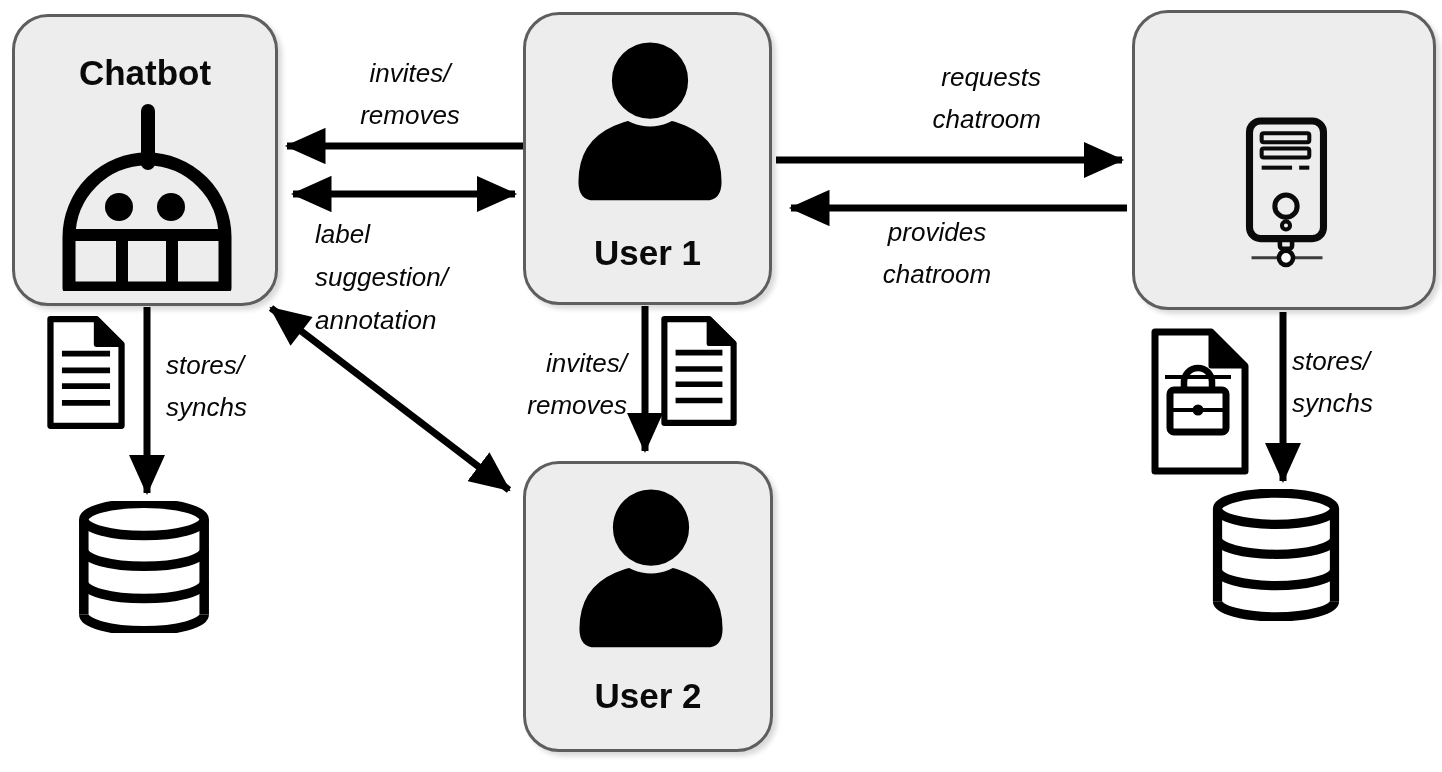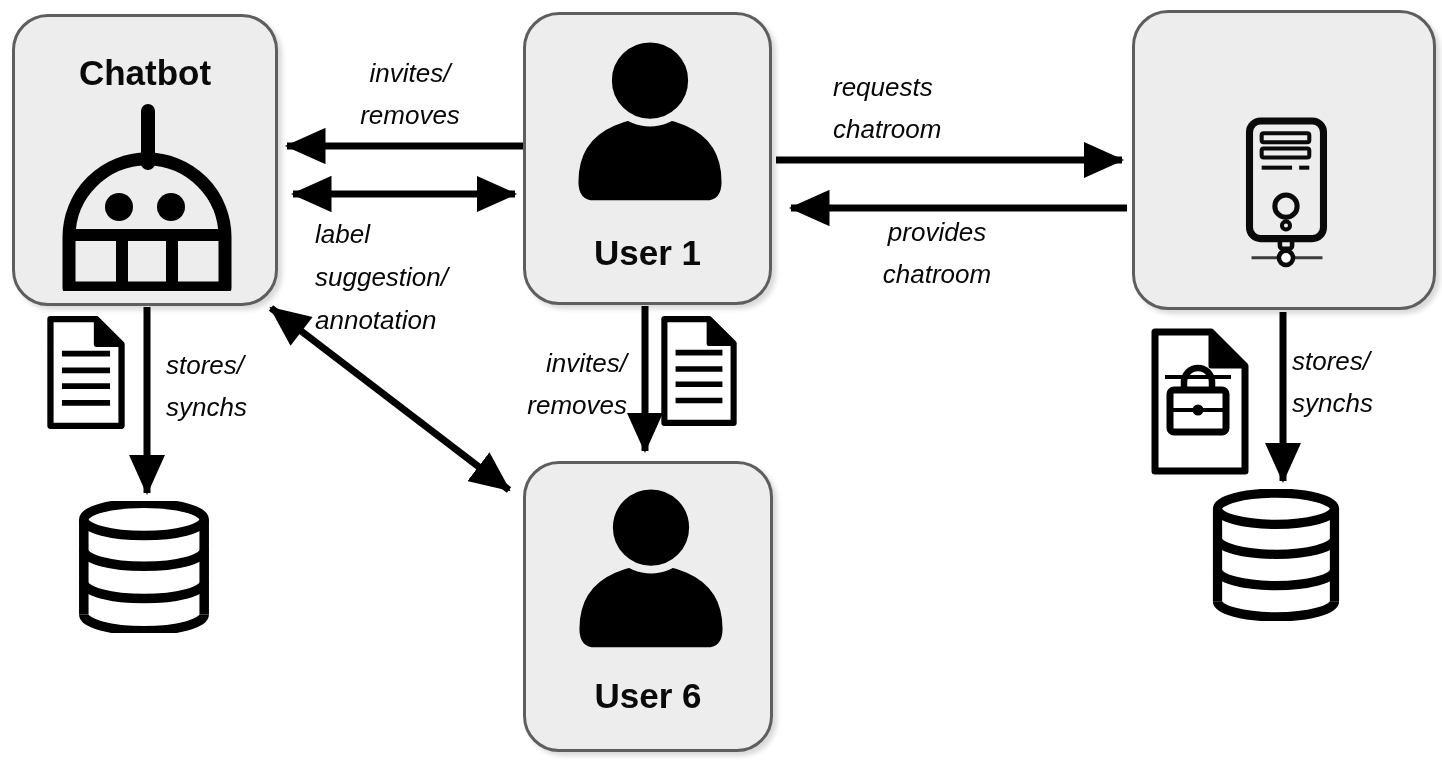--- a/index.html
+++ b/index.html
@@ -55,21 +55,21 @@
 
   .edge-label{
     position:absolute;
     font-style:italic;
     font-size:26px;line-height:42px;
     white-space:pre-line;
     color:#070707;
   }
   #lbl-invites-top{left:318px;top:52px;width:184px;text-align:center;}
   #lbl-label-sugg{left:315px;top:203px;text-align:left;line-height:43px;margin-top:10px;}
-  #lbl-requests{left:833px;top:66px;width:208px;text-align:left;}
+  #lbl-requests{left:833px;top:56px;width:208px;text-align:right;}
   #lbl-provides{left:833px;top:211px;width:208px;text-align:center;}
   #lbl-stores-left{left:166px;top:344px;text-align:left;}
   #lbl-invites-mid{left:450px;top:342px;width:177px;text-align:right;}
   #lbl-stores-right{left:1292px;top:340px;text-align:left;}
 </style>
 </head>
 <body>
 
 <div class="canvas" style="--background: #ffffff; --node-fill: #ededed; --node-border: #5e5e5e; --ink: #000000;">
 
@@ -130,21 +130,21 @@
         <circle cx="44" cy="139" r="7" stroke-width="4.5" fill="#fff"></circle>
       </g>
     </svg>
   </div>
 
   <div class="node" id="node-user2">
     <svg class="node-icon" viewBox="0 0 100 108">
       <path d="M14,105 Q4,105 4,93 Q4,67 27,57 Q38,52 50,52 Q62,52 73,57 Q96,67 96,93 Q96,105 86,105 Z" fill="#000"></path>
       <circle cx="50" cy="28" r="27" fill="#000" stroke="#ededed" stroke-width="5"></circle>
     </svg>
-    <div class="node-title">User 6</div>
+    <div class="node-title">User 2</div>
   </div>
 
   <svg class="free-icon" id="doc-chatbot" viewBox="0 0 76 110">
     <path d="M4,4 h44 l24,24 v78 h-68 Z" fill="#fff" stroke="#000" stroke-width="6" stroke-linejoin="round"></path>
     <path d="M48,4 l24,24 h-24 Z" fill="#000" stroke="#000" stroke-width="5" stroke-linejoin="round"></path>
     <g stroke="#000" stroke-width="5.5">
       <line x1="15" y1="37" x2="61" y2="37"></line>
       <line x1="15" y1="53" x2="61" y2="53"></line>
       <line x1="15" y1="68" x2="61" y2="68"></line>
       <line x1="15" y1="84" x2="61" y2="84"></line>

